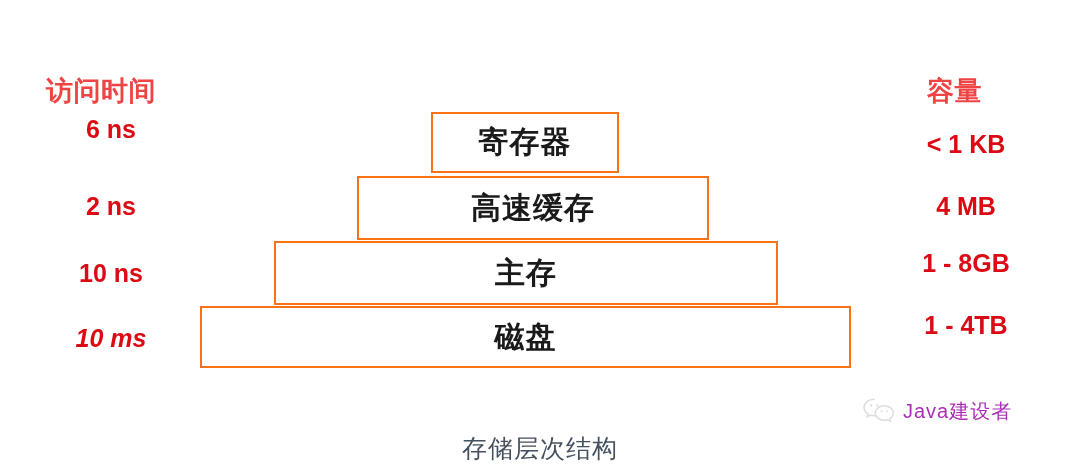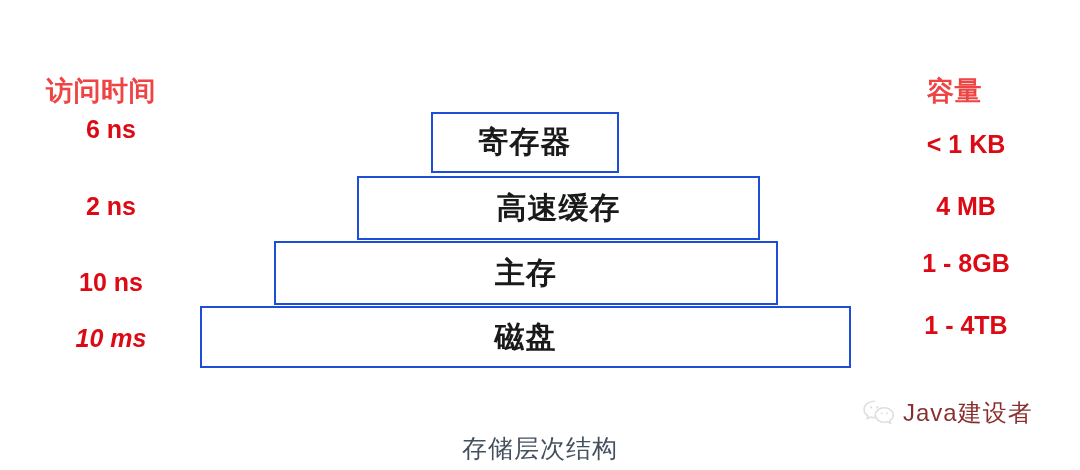--- a/index.html
+++ b/index.html
@@ -39,47 +39,47 @@
     color: #dc0a14;
     white-space: nowrap;
     text-align: center;
     line-height: 1;
   }
   .metric-left  { width: 200px; left: 11px; }
   .metric-right { width: 200px; left: 866px; }
 
   #metric-left-0  { top: 117px; }
   #metric-left-1  { top: 194px; }
-  #metric-left-2  { top: 270px; }
+  #metric-left-2  { top: 261px; }
   #metric-left-3  { top: 326px; font-style: italic; }
 
   #metric-right-0 { top: 132px; }
   #metric-right-1 { top: 194px; }
   #metric-right-2 { top: 251px; }
   #metric-right-3 { top: 313px; }
 
   
   .tier {
     position: absolute;
     background: #ffffff;
-    border: 2px solid #1d4ed8;
+    border: 2px solid #f97316;
     box-sizing: border-box;
     display: flex;
     align-items: center;
     justify-content: center;
   }
   .tier-label {
     font-size: 30px;
     font-weight: bold;
     color: #1a1a1a;
     letter-spacing: 1px;
     white-space: nowrap;
   }
   #tier-0 { left: 431px; top: 112px; width: 188px; height: 61px; z-index: 4; }
-  #tier-1 { left: 357px; top: 176px; width: 403px; height: 64px; z-index: 3; }
+  #tier-1 { left: 357px; top: 176px; width: 352px; height: 64px; z-index: 3; }
   #tier-2 { left: 274px; top: 241px; width: 504px; height: 64px; z-index: 2; text-align: right; }
   #tier-3 { left: 200px; top: 306px; width: 651px; height: 62px; z-index: 1; }
 
   
   #caption {
     position: absolute;
     left: 0;
     top: 432px;
     width: 1080px;
     text-align: center;
@@ -92,22 +92,22 @@
   #watermark {
     position: absolute;
     left: 862px;
     top: 397px;
     display: flex;
     align-items: center;
     gap: 7px;
     opacity: 0.92;
   }
   #watermark-text {
-    font-size: 24px;
-    color: #7f1d1d;
+    font-size: 20px;
+    color: #a21caf;
     letter-spacing: 1px;
     white-space: nowrap;
   }
   #wechat-icon { display: block; }
 </style>
 </head>
 <body>
 
 <div id="canvas">
 

